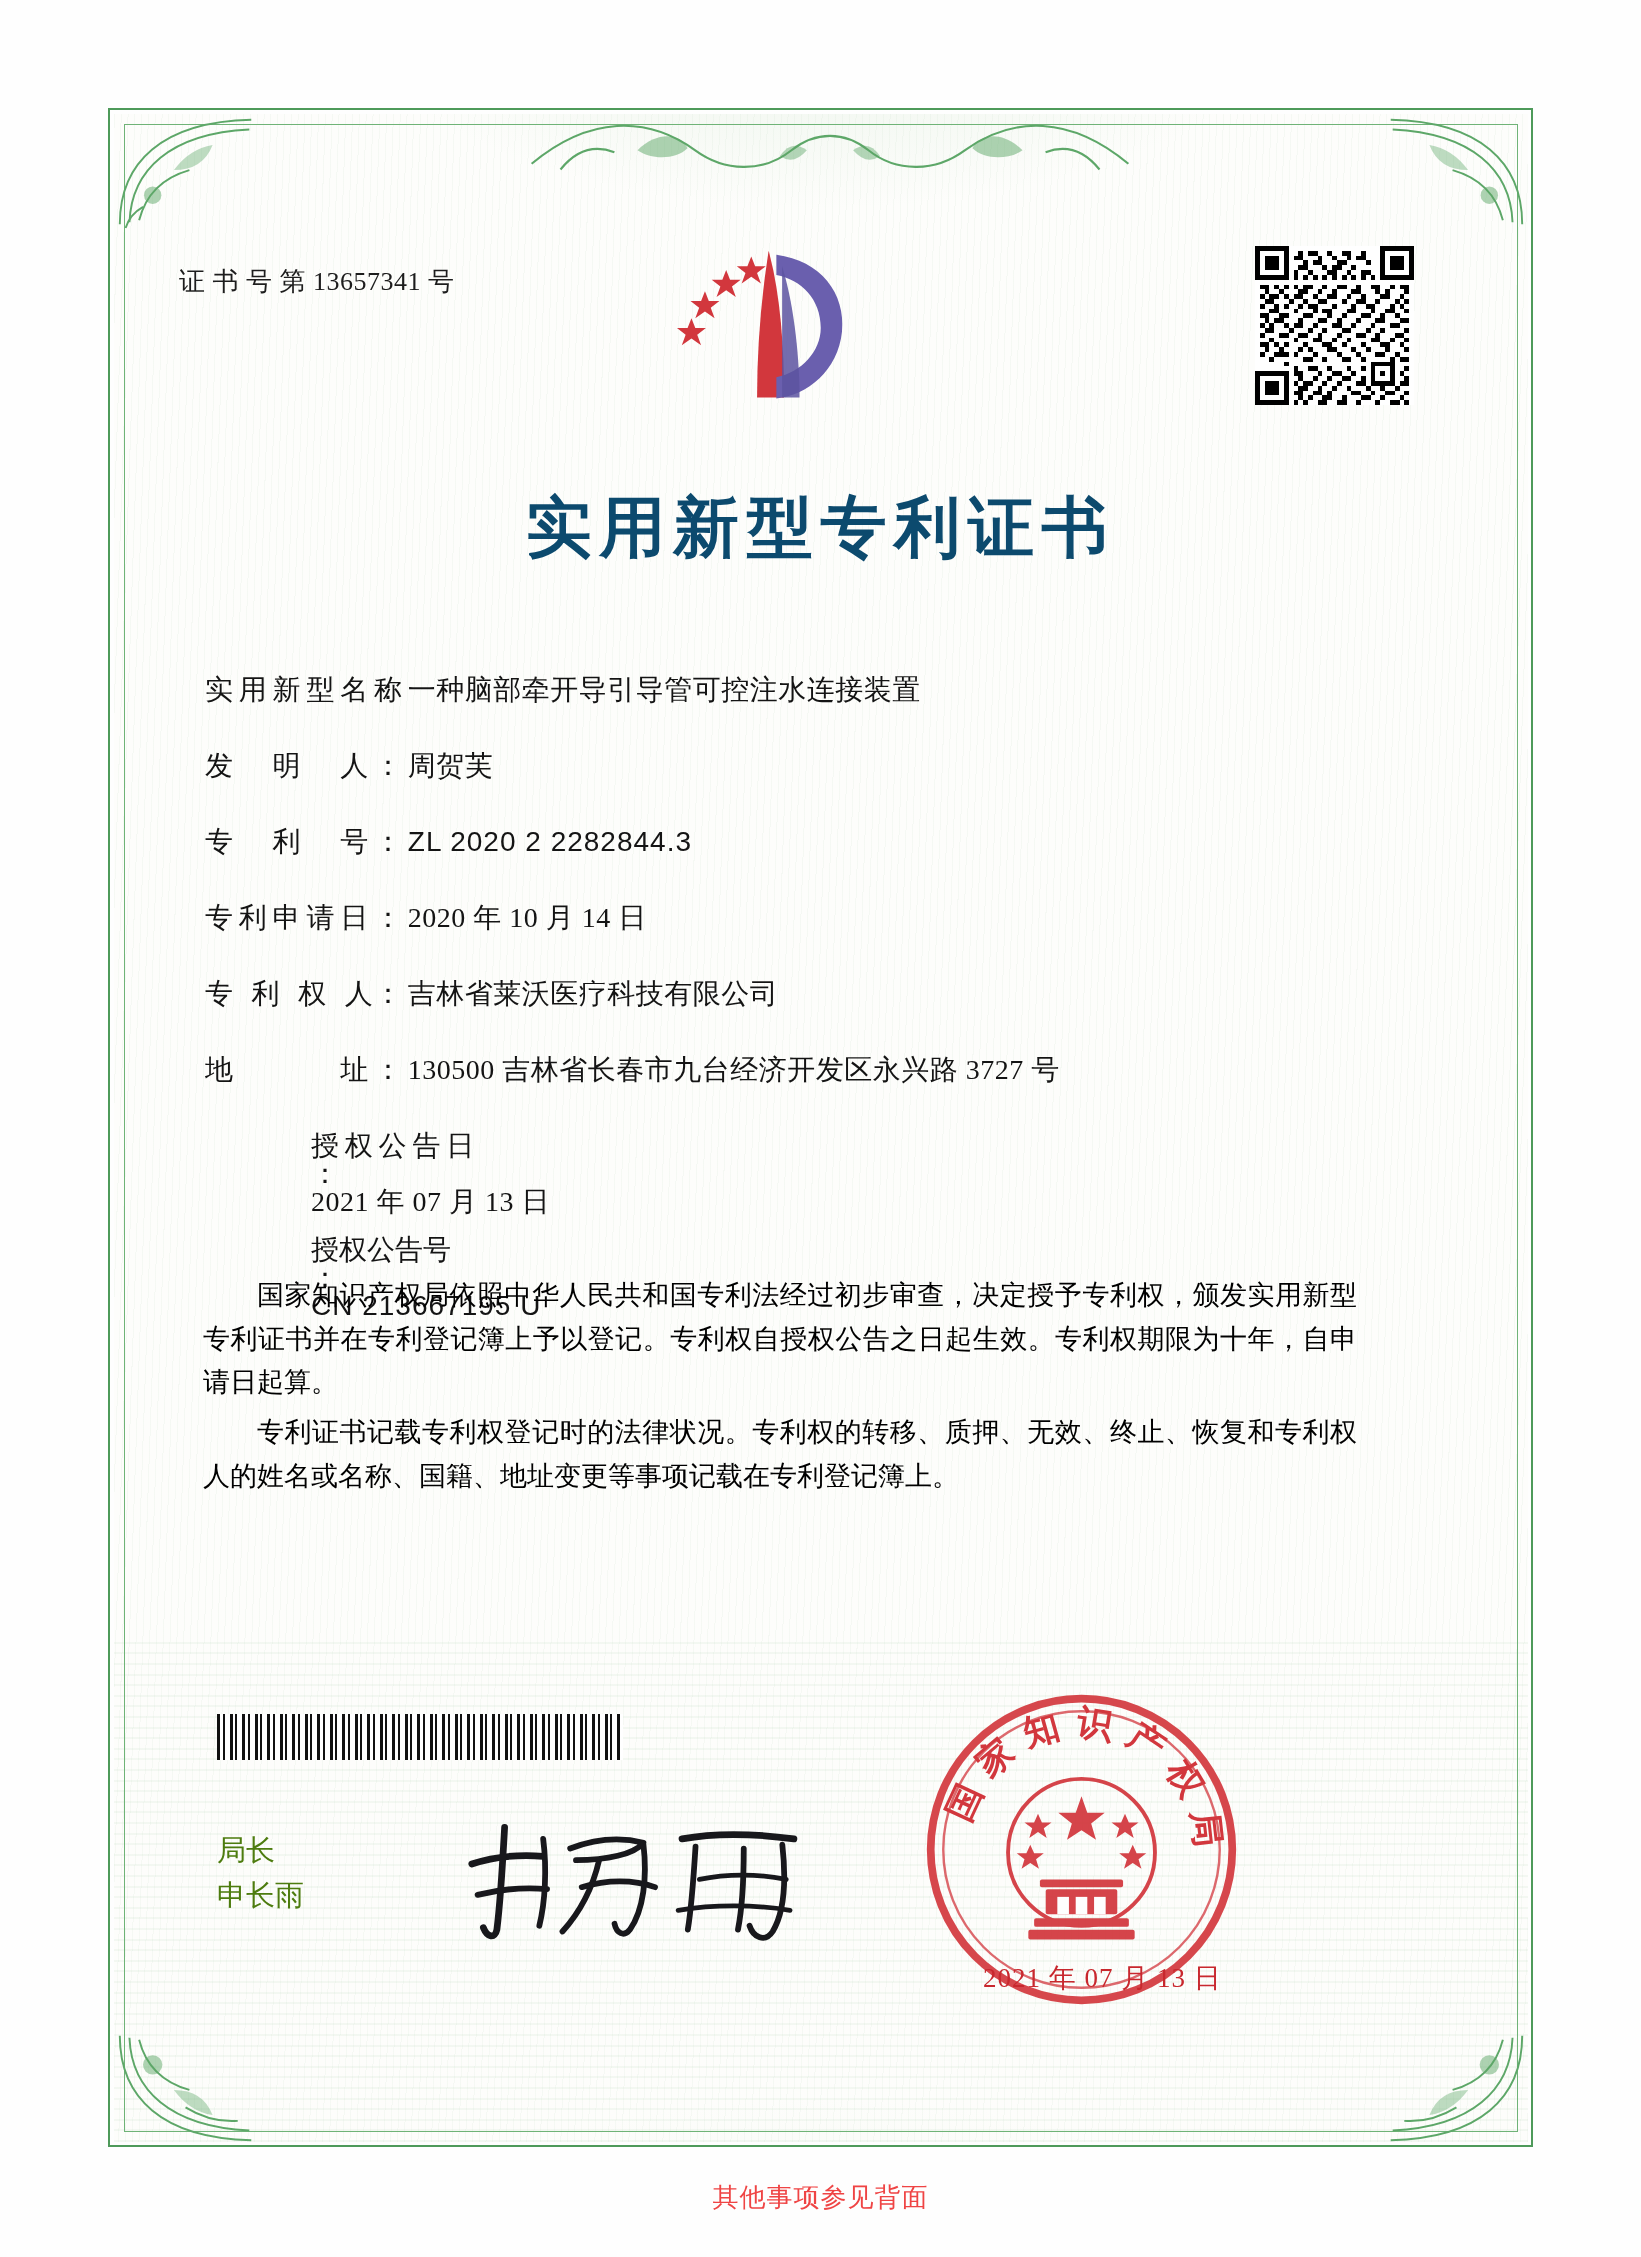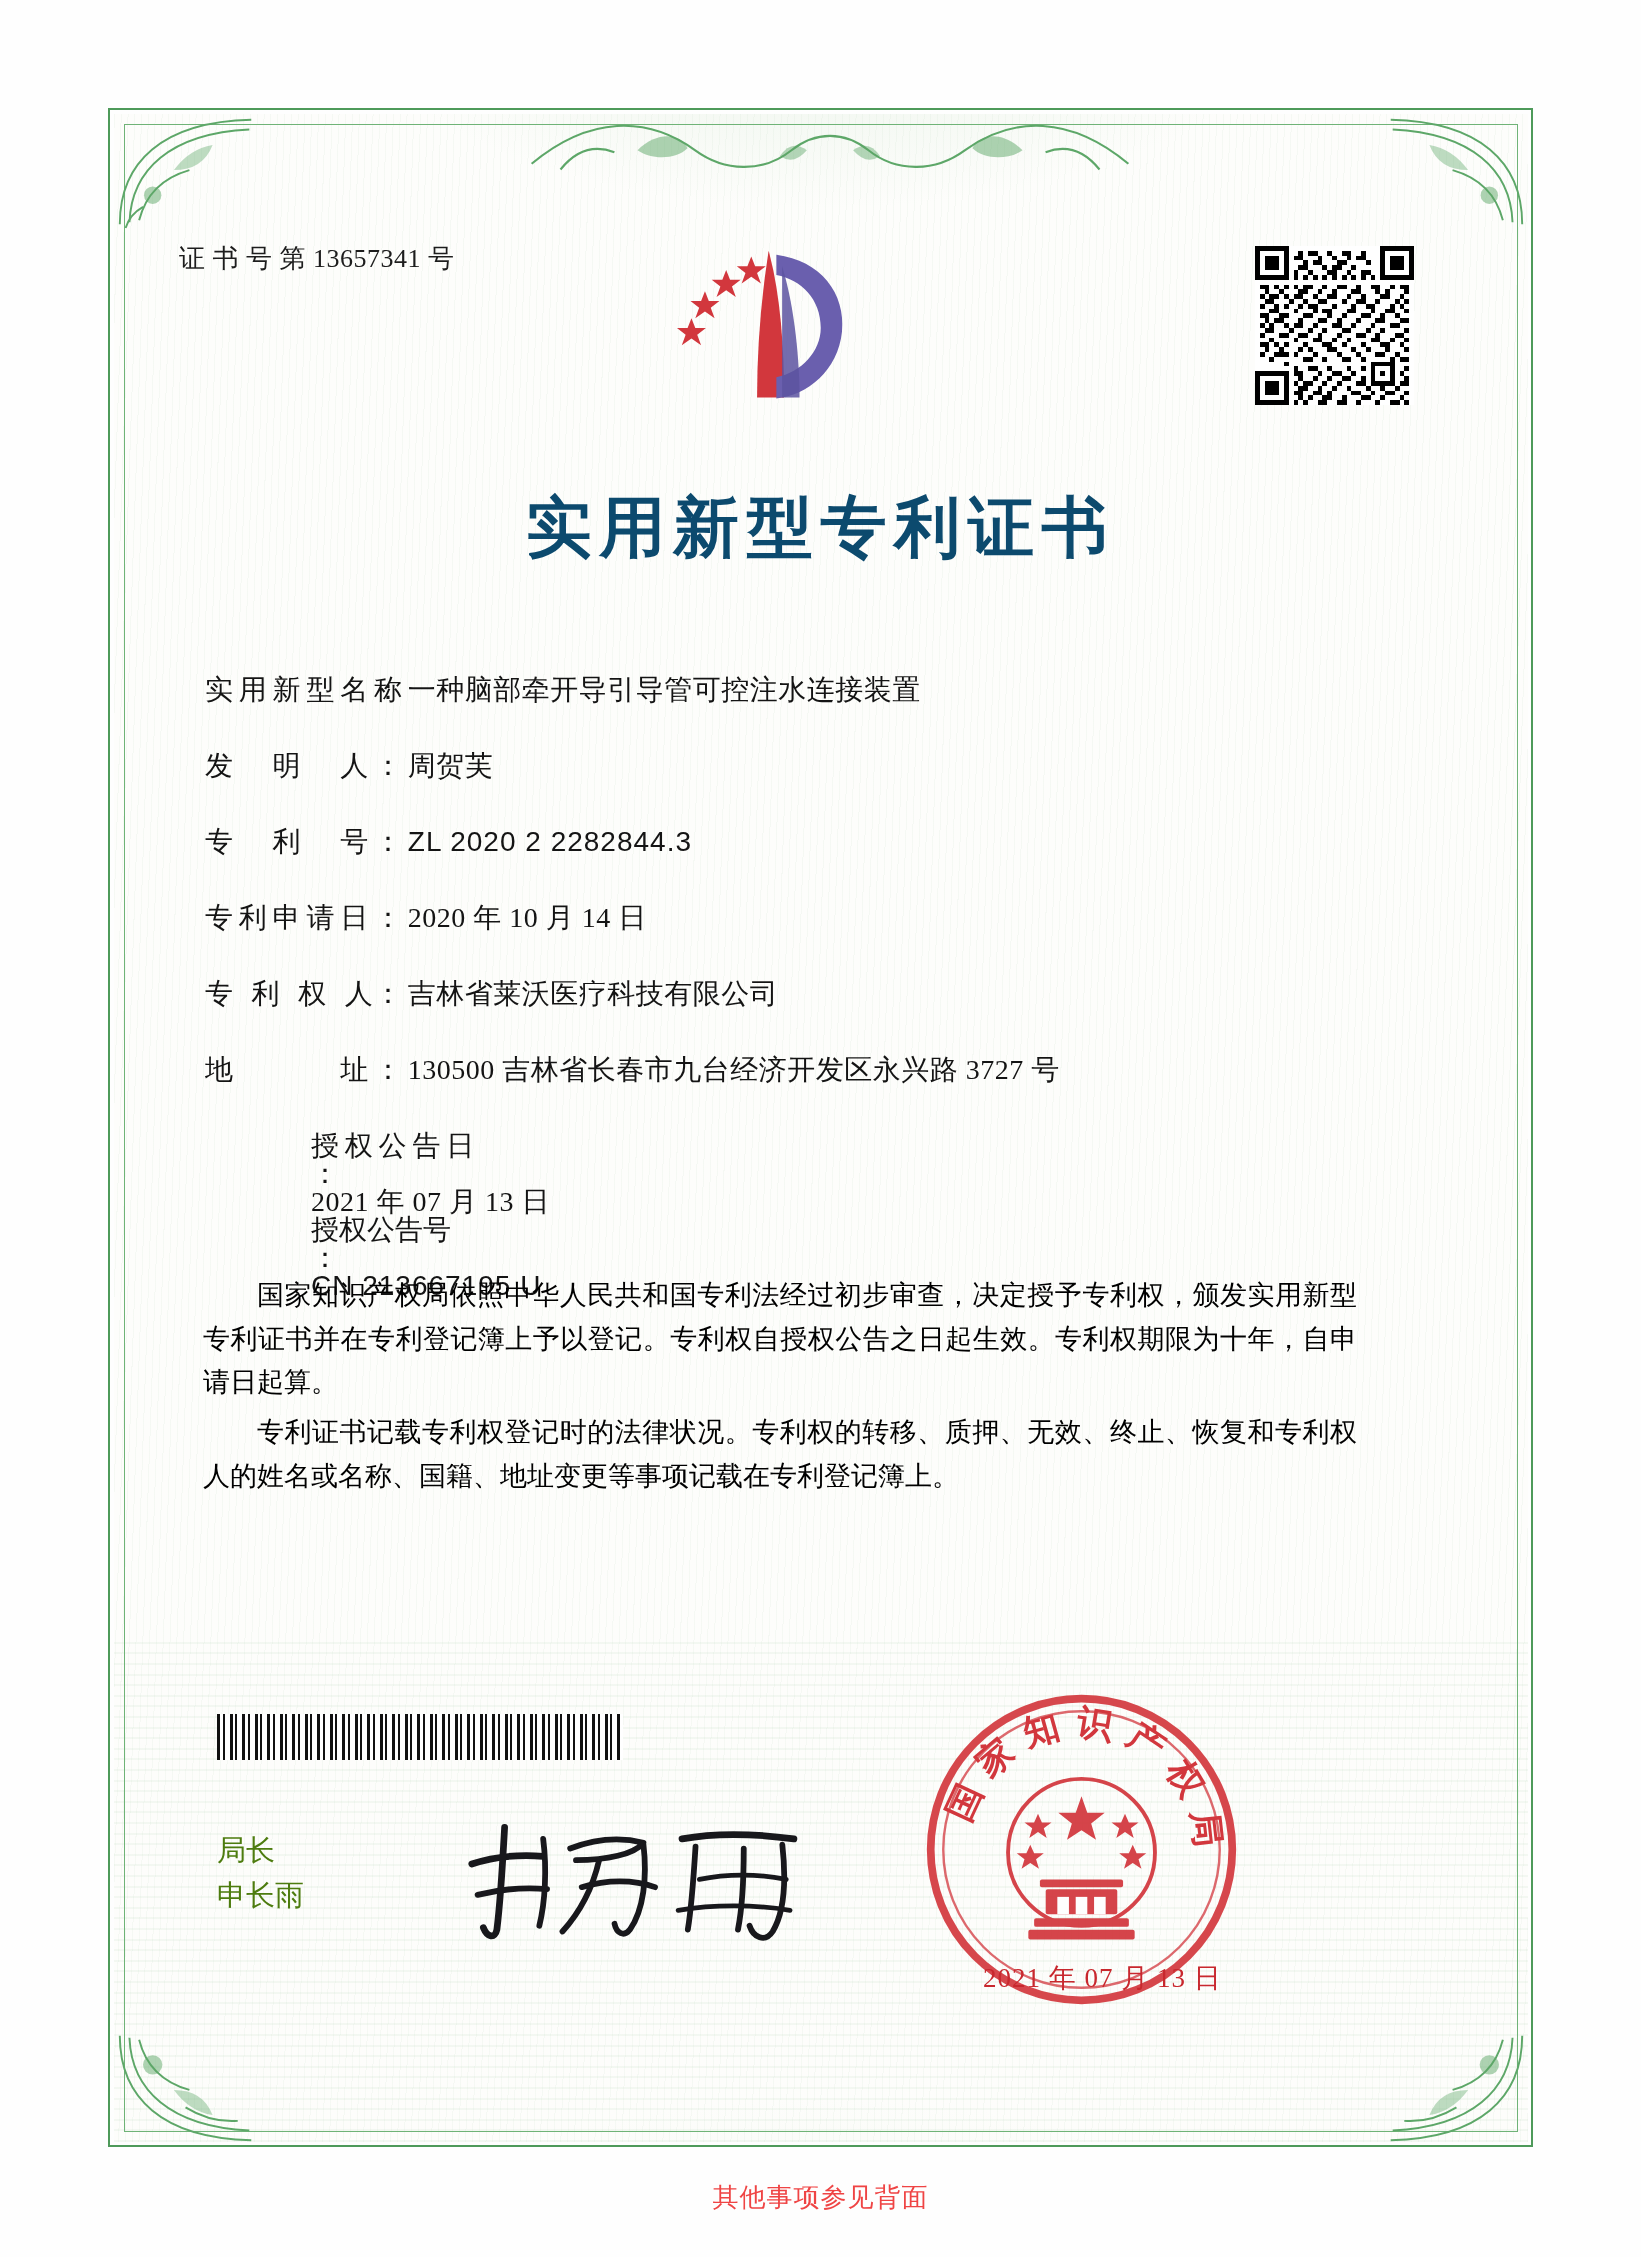--- a/index.html
+++ b/index.html
@@ -78,21 +78,21 @@
     position: absolute;
     left: 521px; top: 106px;
     width: 618px; height: 77px;
     color: #5da768;
   }
   .top-vine svg { width:100%; height:100%; display:block; }
 
   
   .cert-no {
     position: absolute;
-    left: 179px; top: 241px;
+    left: 179px; top: 264px;
     font-size: 26px;
     letter-spacing: 0.5px;
     color: #1d1d1d;
   }
 
   .logo {
     position: absolute;
     left: 676px; top: 243px;
     width: 193px; height: 169px;
   }
@@ -139,21 +139,21 @@
     width: 169px;
     flex: none;
     letter-spacing: 0px;
   }
   .field-label.sp4 { letter-spacing: 5.8px; }
   .field-colon { margin-right: 5.8px; }
   .field-value { letter-spacing: 0.5px; }
   .field-value.mono-ish { font-family: Liberation Sans, sans-serif; letter-spacing: 1px; }
 
   .row-inline2 { display: flex; align-items: baseline; flex-direction: column; }
-  .second-label { margin-left: 106px; }
+  .second-label { margin-left: 106px; margin-top: 20px; }
 
   
   .body-text {
     position: absolute;
     left: 203px;
     top: 1274px;
     width: 1154px;
     font-size: 27px;
     line-height: 1.62;
     text-align: justify;

